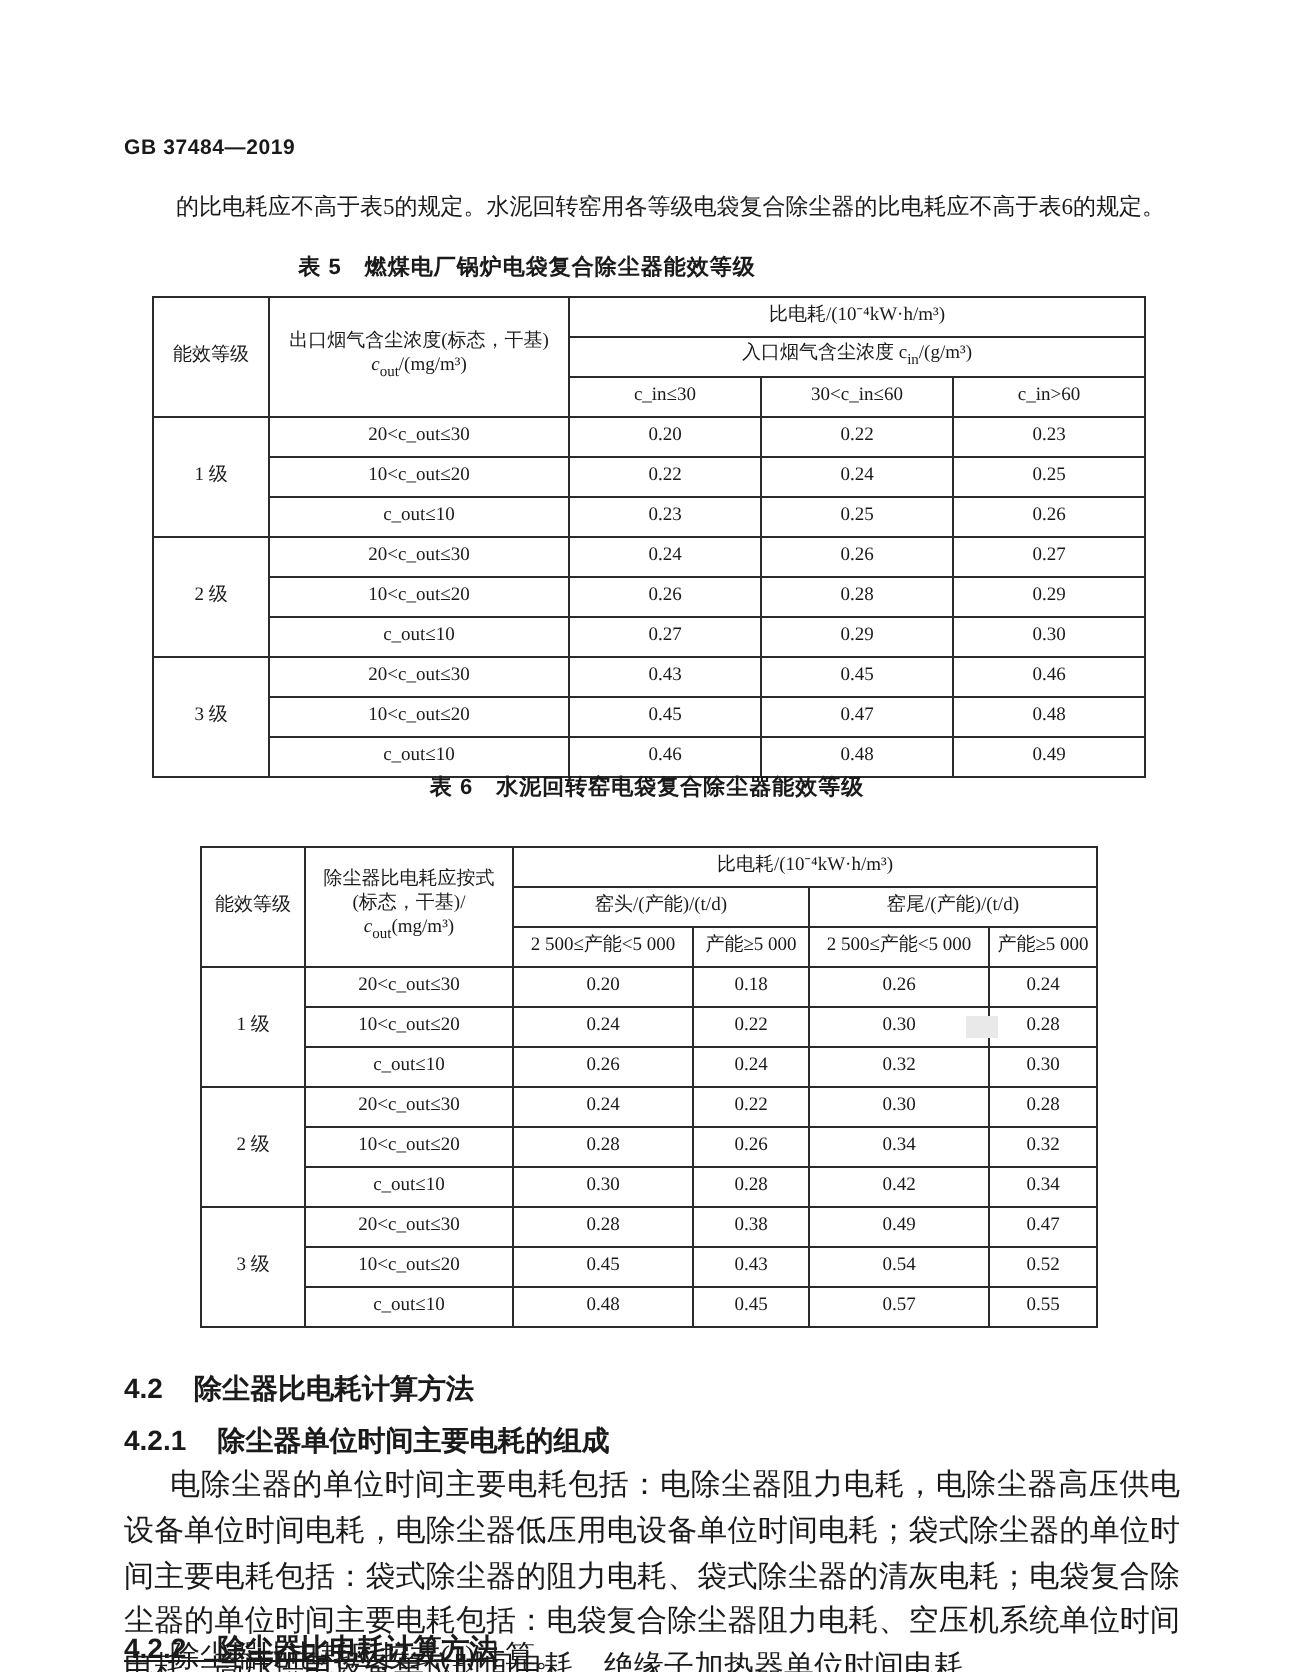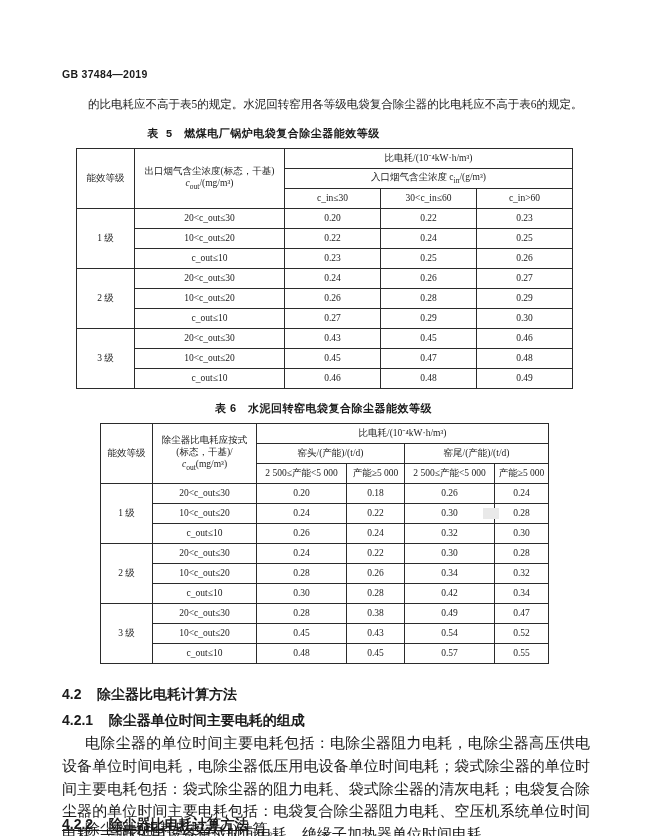--- a/index.html
+++ b/index.html
@@ -47,25 +47,24 @@
     font-size: 11px;
     font-weight: bold;
     text-align: center;
     letter-spacing: 0.5px;
   }
   .cap5 {
     position: absolute;
     top: 126px;
     left: 0;
     width: 527px;
-    font-family: Liberation Mono, monospace;
   }
   .cap6 {
     position: absolute;
-    top: 401px;
+    top: 386px;
     left: 0;
     width: 647px;
   }
   table.grid {
     border-collapse: collapse;
     font-size: 9.5px;
     table-layout: fixed;
   }
   table.grid td, table.grid th {
     border: 0.8px solid #2b2b2b;

